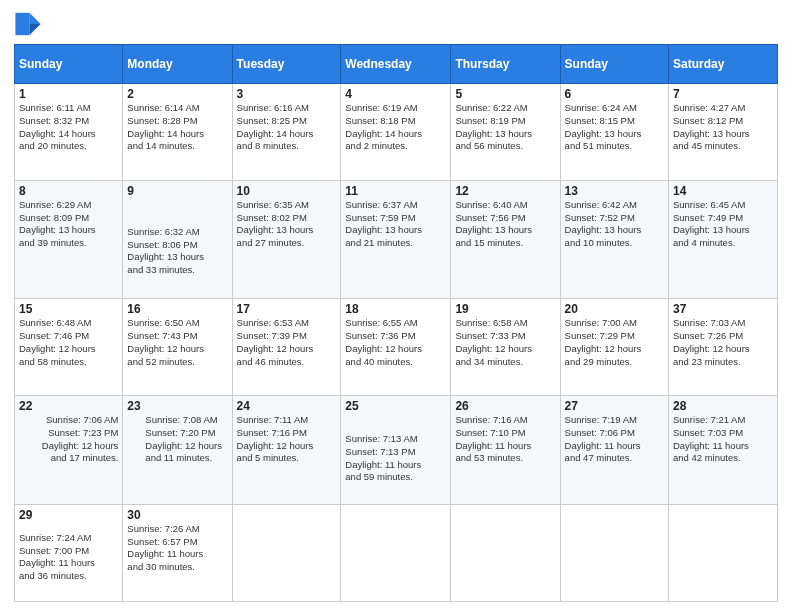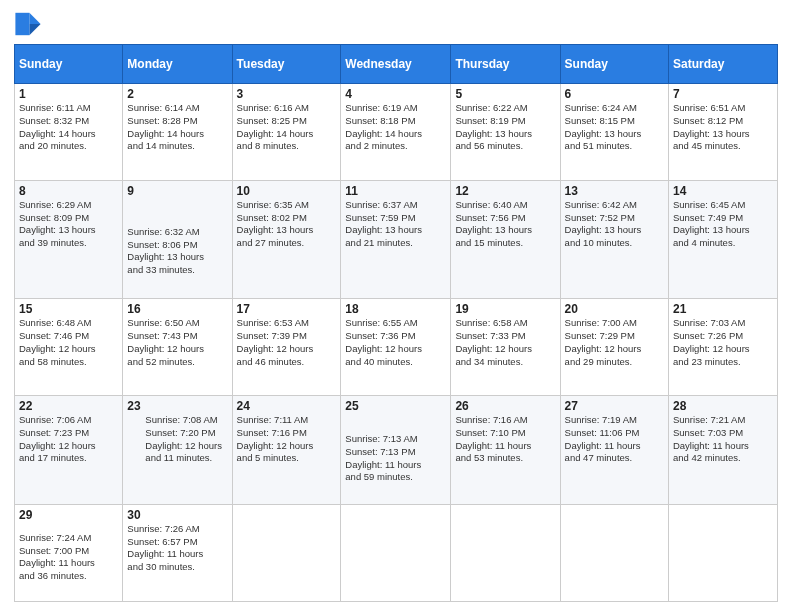--- a/index.html
+++ b/index.html
@@ -171,21 +171,21 @@
           </td>
           <td>
             <span class="day-num">6</span>
             <div class="day-info" style="white-space: pre-line;">Sunrise: 6:24 AM
 Sunset: 8:15 PM
 Daylight: 13 hours
 and 51 minutes.</div>
           </td>
           <td>
             <span class="day-num">7</span>
-            <div class="day-info" style="white-space: pre-line;">Sunrise: 6:51 AM
+            <div class="day-info" style="white-space: pre-line;">Sunrise: 4:27 AM
 Sunset: 8:12 PM
 Daylight: 13 hours
 and 45 minutes.</div>
           </td>
         </tr>
         <tr>
           <td>
             <span class="day-num">8</span>
             <div class="day-info" style="white-space: pre-line;">Sunrise: 6:29 AM
 Sunset: 8:09 PM
@@ -272,31 +272,31 @@
 and 34 minutes.</div>
           </td>
           <td>
             <span class="day-num">20</span>
             <div class="day-info" style="white-space: pre-line;">Sunrise: 7:00 AM
 Sunset: 7:29 PM
 Daylight: 12 hours
 and 29 minutes.</div>
           </td>
           <td>
-            <span class="day-num">21</span>
+            <span class="day-num">37</span>
             <div class="day-info" style="white-space: pre-line;">Sunrise: 7:03 AM
 Sunset: 7:26 PM
 Daylight: 12 hours
 and 23 minutes.</div>
           </td>
         </tr>
         <tr>
           <td>
             <span class="day-num">22</span>
-            <div class="day-info" style="white-space: pre-line;">Sunrise: 7:06 AM
+            <div class="day-info" style="white-space: pre-line; text-align: right;">Sunrise: 7:06 AM
 Sunset: 7:23 PM
 Daylight: 12 hours
 and 17 minutes.</div>
           </td>
           <td>
             <span class="day-num">23</span>
             <div class="day-info" style="white-space: pre-line; margin-left: 18px;">Sunrise: 7:08 AM
 Sunset: 7:20 PM
 Daylight: 12 hours
 and 11 minutes.</div>
@@ -318,21 +318,21 @@
           <td>
             <span class="day-num">26</span>
             <div class="day-info" style="white-space: pre-line;">Sunrise: 7:16 AM
 Sunset: 7:10 PM
 Daylight: 11 hours
 and 53 minutes.</div>
           </td>
           <td>
             <span class="day-num">27</span>
             <div class="day-info" style="white-space: pre-line;">Sunrise: 7:19 AM
-Sunset: 11:06 PM
+Sunset: 7:06 PM
 Daylight: 11 hours
 and 47 minutes.</div>
           </td>
           <td>
             <span class="day-num">28</span>
             <div class="day-info" style="white-space: pre-line;">Sunrise: 7:21 AM
 Sunset: 7:03 PM
 Daylight: 11 hours
 and 42 minutes.</div>
           </td>

